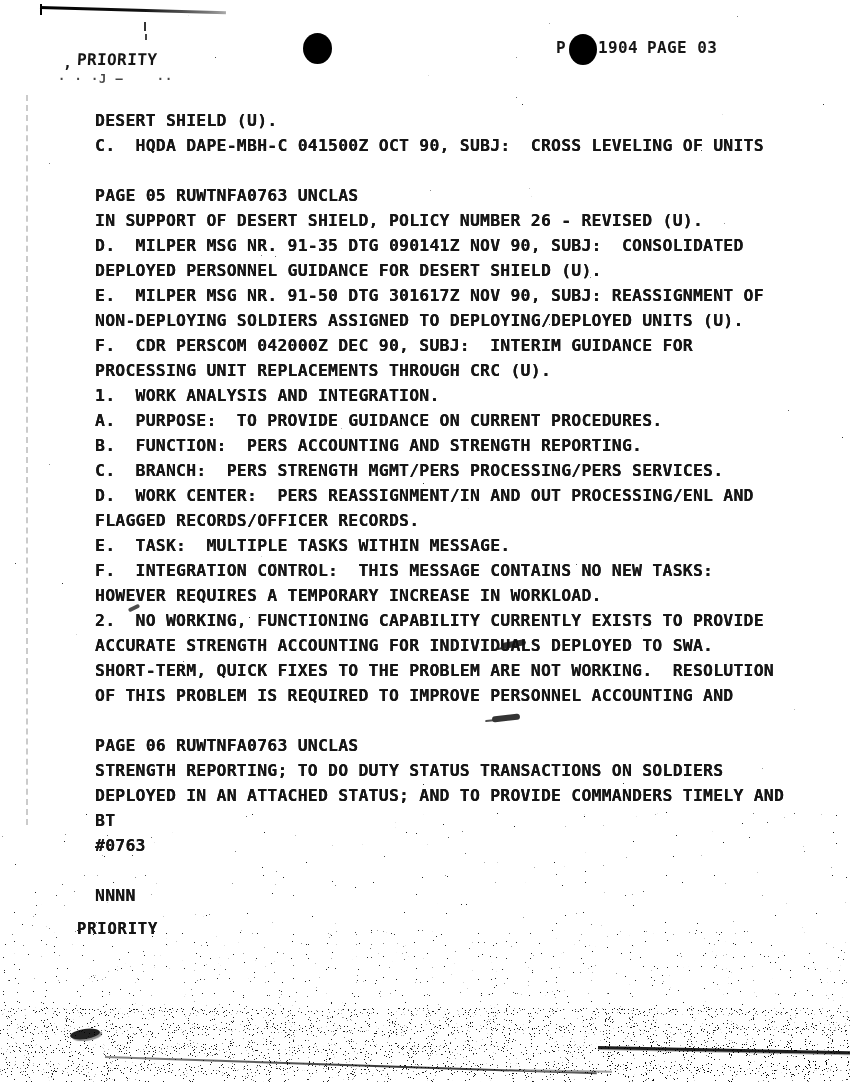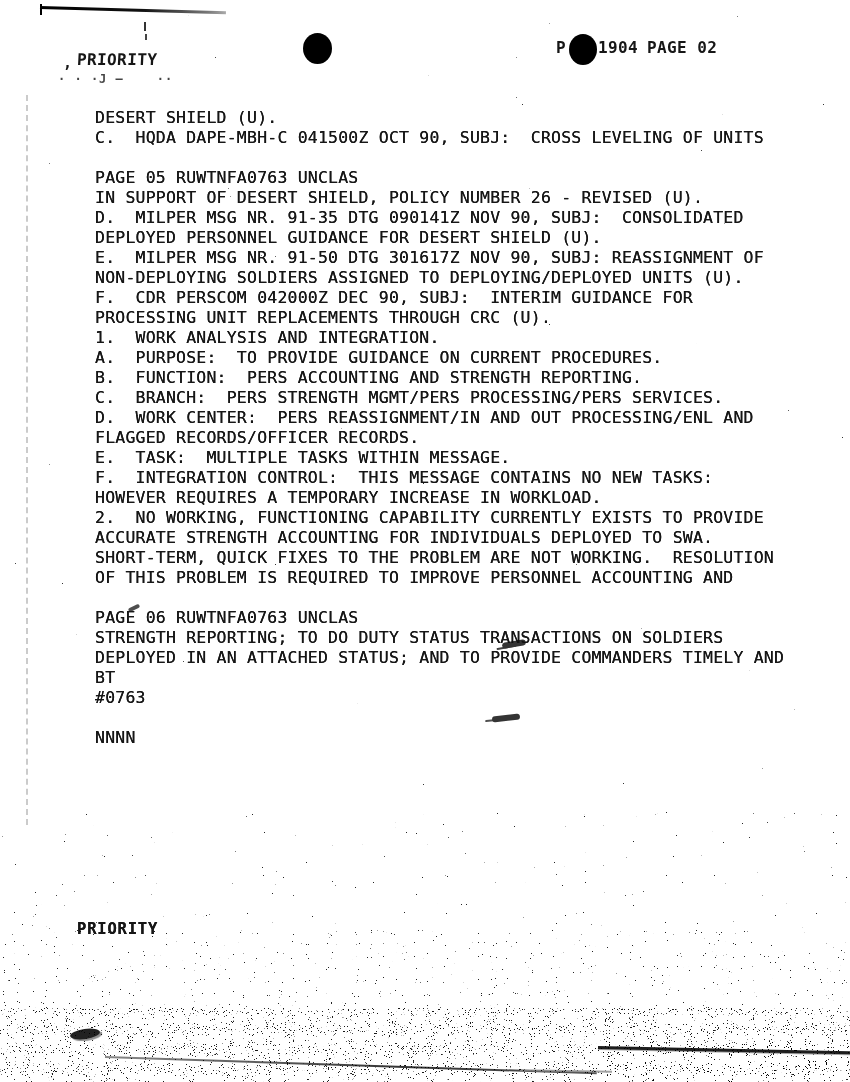--- a/index.html
+++ b/index.html
@@ -45,21 +45,21 @@
   .hdr{position:absolute;font-weight:700;font-size:16px;letter-spacing:.4px;white-space:pre;}
   .hdr-priority{left:77px;top:50px;transform:skewX(-3deg);}
   .hdr-marks{left:58px;top:72px;font-size:12px;letter-spacing:1px;opacity:.8;font-weight:700;}
   .hdr-comma{left:63px;top:54px;font-size:15px;font-weight:700;}
   .hdr-p{left:556px;top:38px;}
   .hdr-num{left:598px;top:38px;}
   .hdr-page{left:647px;top:38px;}
   
   .body-text{
     position:absolute;left:95px;top:108px;
-    font-size:16.5px;line-height:20px;font-weight:400;
+    font-size:16.5px;line-height:25px;font-weight:700;
     letter-spacing:.2px;white-space:pre;
     text-shadow:0 0 .4px var(--ink);
   }
   
   .ftr-priority{
     position:absolute;left:77px;top:920px;
     font-size:15.5px;font-weight:700;letter-spacing:.8px;white-space:pre;
     text-shadow:0 0 .4px var(--ink);
   }
   
@@ -93,21 +93,21 @@
   <div class="edge-dashes"></div>
 
   <div class="punch punch-left"></div>
   <div class="punch punch-right"></div>
 
   <div class="hdr hdr-comma">,</div>
   <div class="hdr hdr-priority">PRIORITY</div>
   <div class="hdr hdr-marks">· · ·J —    ··</div>
   <div class="hdr hdr-p">P</div>
   <div class="hdr hdr-num">1904</div>
-  <div class="hdr hdr-page">PAGE 02</div>
+  <div class="hdr hdr-page">PAGE 03</div>
 
   <div class="body-text">DESERT SHIELD (U).
 C.  HQDA DAPE-MBH-C 041500Z OCT 90, SUBJ:  CROSS LEVELING OF UNITS
 
 PAGE 05 RUWTNFA0763 UNCLAS
 IN SUPPORT OF DESERT SHIELD, POLICY NUMBER 26 - REVISED (U).
 D.  MILPER MSG NR. 91-35 DTG 090141Z NOV 90, SUBJ:  CONSOLIDATED
 DEPLOYED PERSONNEL GUIDANCE FOR DESERT SHIELD (U).
 E.  MILPER MSG NR. 91-50 DTG 301617Z NOV 90, SUBJ: REASSIGNMENT OF
 NON-DEPLOYING SOLDIERS ASSIGNED TO DEPLOYING/DEPLOYED UNITS (U).

